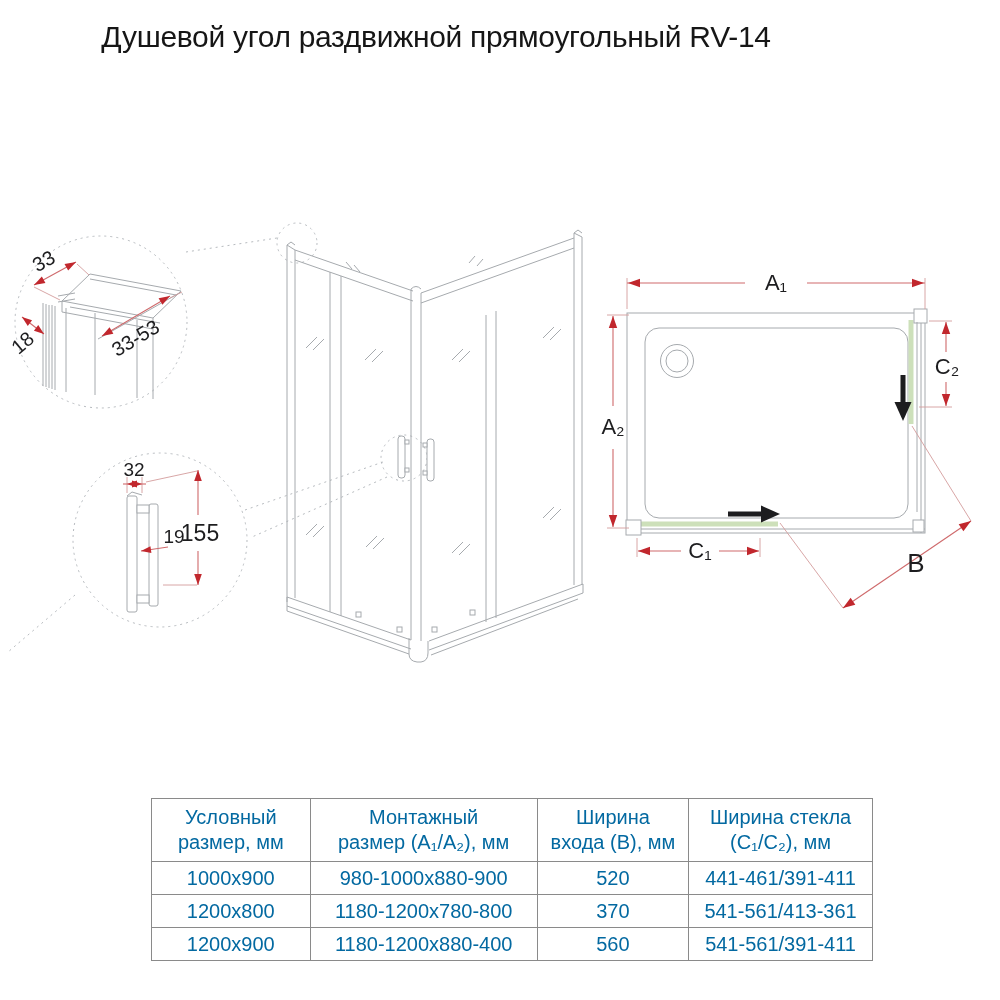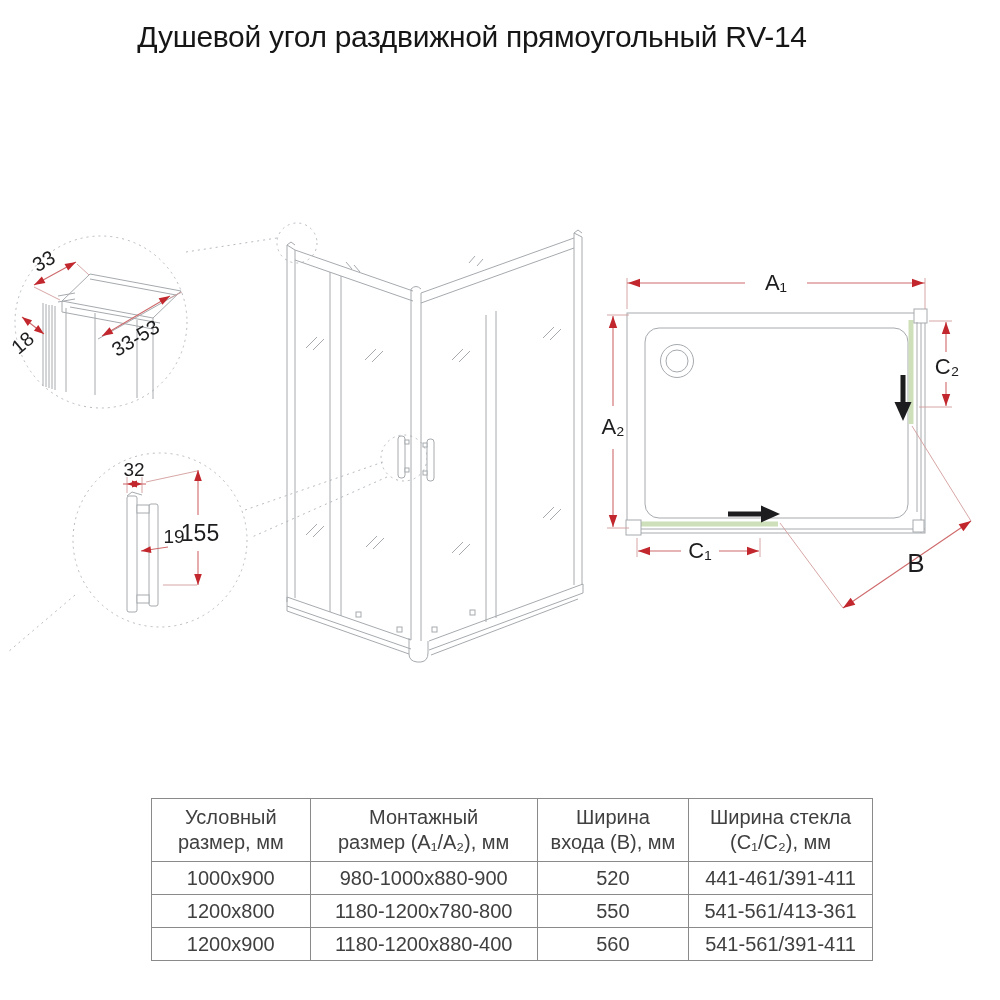--- a/index.html
+++ b/index.html
@@ -1,36 +1,36 @@
 <!DOCTYPE html>
 <html><head>
 <meta charset="utf-8">
 <style>
   html,body{margin:0;padding:0;background:#ffffff;}
   .page{position:relative;width:1000px;height:1000px;background:#fff;overflow:hidden;
         font-family:"Liberation Sans","DejaVu Sans",sans-serif;color:#1d1d1f;}
   .title{position:absolute;top:16px;left:0;width:872px;text-align:center;
-         font-size:30px;line-height:41px;letter-spacing:-.3px;color:#161616;margin-left:36px;}
+         font-size:30px;line-height:41px;letter-spacing:-.3px;color:#161616;}
   .drawing{position:absolute;left:0;top:0;width:1000px;height:1000px;}
   
   .ln{stroke:#a6aaae;stroke-width:1;fill:none;}
   .lnw{stroke:#a6aaae;stroke-width:1;fill:#ffffff;}
   .dotln{stroke:#b7bbbf;stroke-width:1;fill:none;stroke-dasharray:2 4;}
   .dim{stroke:#cf6a6c;stroke-width:1.1;fill:none;}
   .dimlt{stroke:#d49c9c;stroke-width:0.9;fill:none;}
   .arr{fill:#c1272d;stroke:none;}
   .blk{fill:#1d1d1f;stroke:none;}
   .glass{stroke:#cde0ba;stroke-width:5;fill:none;}
   .t{fill:#1d1d1f;font-family:"Liberation Sans","DejaVu Sans",sans-serif;}
   .t20{font-size:20px;} .t19{font-size:19px;} .t22{font-size:22px;}
   .t23{font-size:23px;} .t26{font-size:26px;}
   .mid{text-anchor:middle;}
   
   .size-table{position:absolute;left:151px;top:798px;width:722px;border-collapse:collapse;
-              table-layout:fixed;font-size:20px;color:#404040;}
+              table-layout:fixed;font-size:20px;color:#0369a1;}
   .size-table td,.size-table th{border:1.5px solid #8a8a8a;text-align:center;vertical-align:middle;
               font-weight:normal;padding:0;}
   .size-table th{height:62px;line-height:25px;}
   .size-table td{height:32px;}
 </style>
 </head>
 <body>
 
 <div class="page">
 
@@ -222,21 +222,21 @@
     <tbody>
       <tr>
         <td>1000x900</td>
         <td>980-1000x880-900</td>
         <td>520</td>
         <td>441-461/391-411</td>
       </tr>
       <tr>
         <td>1200x800</td>
         <td>1180-1200x780-800</td>
-        <td>550</td>
+        <td>370</td>
         <td>541-561/413-361</td>
       </tr>
       <tr>
         <td>1200x900</td>
         <td>1180-1200x880-400</td>
         <td>560</td>
         <td>541-561/391-411</td>
       </tr>
     </tbody>
   </table>

